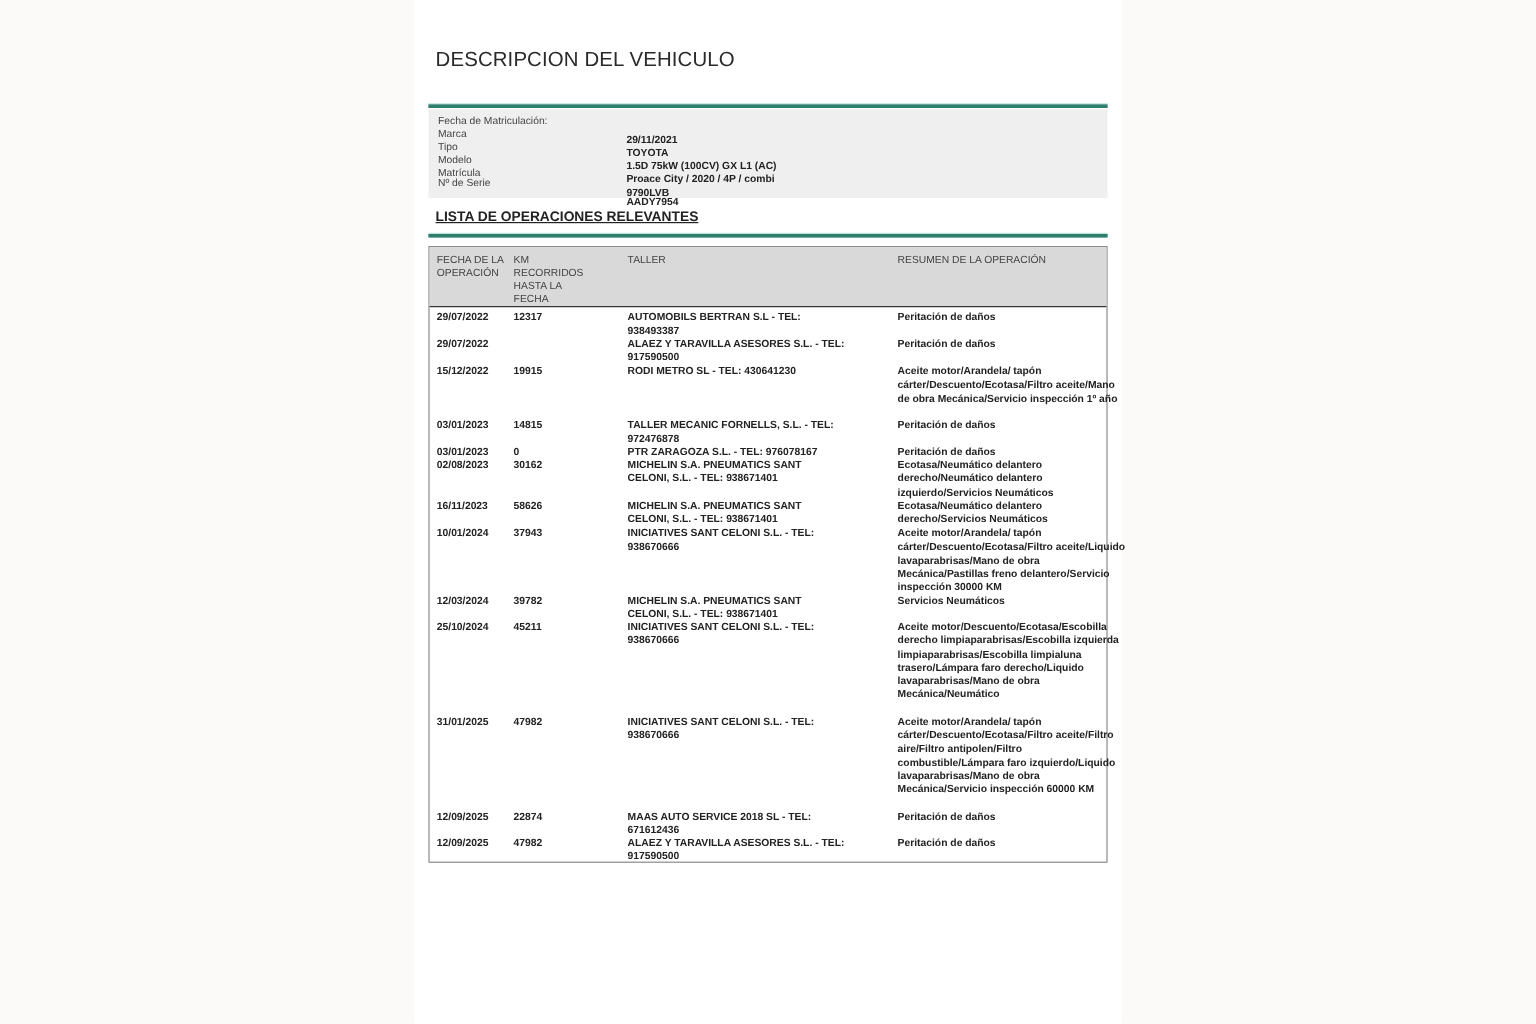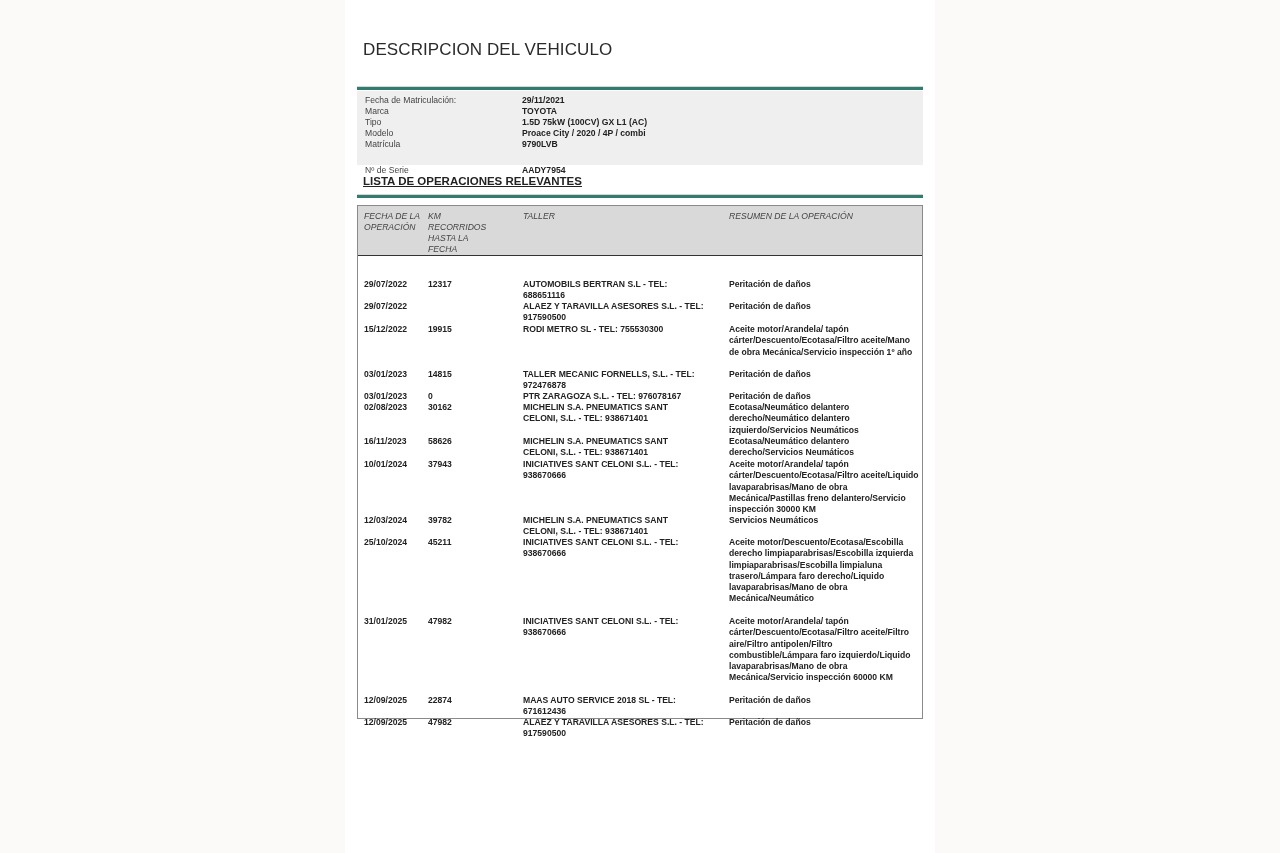--- a/index.html
+++ b/index.html
@@ -26,47 +26,47 @@
     .rule2 { top: 195px; }
     .vehicle-box {
       position: absolute; left: 357px; top: 91px; width: 566px; height: 74px;
       background: #efefef;
     }
     .vrow {
       position: absolute; left: 365px; font-size: 8.6px; line-height: 11.3px;
       display: flex;
     }
     .vlabel { width: 157px; color: #444; }
-    .vvalue { font-weight: bold; color: #222; }
+    .vvalue { font-weight: bold; color: #222; margin-top: 16px; }
     .ops-title {
       position: absolute; left: 363px; top: 175px;
       font-size: 11.5px; font-weight: bold; text-decoration: underline;
       color: #222;
     }
     .ops-table {
       position: absolute; left: 357px; top: 205px; width: 566px; height: 514px;
       border: 1px solid #8a8a8a;
       background: #fff;
     }
     .thead {
       position: absolute; left: 0; top: 0; width: 564px; height: 50px;
       background: #d9d9d9;
       border-bottom: 1.5px solid #333;
-      font-size: 8.6px; line-height: 11px; color: #444; font-style: italic;
+      font-size: 8.6px; line-height: 11px; color: #444;
     }
     .th { position: absolute; top: 5px; }
     .c1 { left: 6px; width: 72px; }
     .c2 { left: 70px; width: 80px; }
     .c3 { left: 165px; width: 200px; }
-    .c4 { left: 371px; width: 190px; }
+    .c4 { left: 390px; width: 190px; }
     .trow {
       position: absolute; left: 0; width: 564px;
       font-size: 8.6px; line-height: 11.3px; font-weight: bold; color: #222;
     }
-    .td { position: absolute; top: 0; margin-top: 20px; }
+    .td { position: absolute; top: 0; }
   </style>
 </head>
 <body>
 
 <div class="page"></div>
 
 <div class="doc-title">DESCRIPCION DEL VEHICULO</div>
 
 <div class="teal-rule rule1"></div>
 
@@ -84,53 +84,53 @@
   <span class="vvalue">1.5D 75kW (100CV) GX L1 (AC)</span>
 </div>
 <div class="vrow" style="top:128px">
   <span class="vlabel">Modelo</span>
   <span class="vvalue">Proace City / 2020 / 4P / combi</span>
 </div>
 <div class="vrow" style="top:139px">
   <span class="vlabel">Matrícula</span>
   <span class="vvalue">9790LVB</span>
 </div>
-<div class="vrow" style="top:165px">
+<div class="vrow" style="top:147px">
   <span class="vlabel">Nº de Serie</span>
   <span class="vvalue">AADY7954</span>
 </div>
 
 <div class="ops-title">LISTA DE OPERACIONES RELEVANTES</div>
 
 <div class="teal-rule rule2"></div>
 
 <div class="ops-table">
   <div class="thead">
     <div class="th c1">FECHA DE LA OPERACIÓN</div>
     <div class="th c2" style="width:70px">KM RECORRIDOS HASTA LA FECHA</div>
     <div class="th c3">TALLER</div>
     <div class="th c4">RESUMEN DE LA OPERACIÓN</div>
   </div>
 
   <div class="trow" style="top:53px">
     <div class="td c1">29/07/2022</div>
     <div class="td c2">12317</div>
-    <div class="td c3" style="width:185px">AUTOMOBILS BERTRAN S.L - TEL: 688651116</div>
+    <div class="td c3" style="width:185px">AUTOMOBILS BERTRAN S.L - TEL: 938493387</div>
     <div class="td c4">Peritación de daños</div>
   </div>
   <div class="trow" style="top:75px">
     <div class="td c1">29/07/2022</div>
     <div class="td c2"></div>
     <div class="td c3" style="width:185px">ALAEZ Y TARAVILLA ASESORES S.L. - TEL: 917590500</div>
     <div class="td c4">Peritación de daños</div>
   </div>
   <div class="trow" style="top:98px">
     <div class="td c1">15/12/2022</div>
     <div class="td c2">19915</div>
-    <div class="td c3" style="width:200px">RODI METRO SL - TEL: 755530300</div>
+    <div class="td c3" style="width:200px">RODI METRO SL - TEL: 430641230</div>
     <div class="td c4" style="width:185px">Aceite motor/Arandela/ tapón cárter/Descuento/Ecotasa/Filtro aceite/Mano de obra Mecánica/Servicio inspección 1º año</div>
   </div>
   <div class="trow" style="top:143px">
     <div class="td c1">03/01/2023</div>
     <div class="td c2">14815</div>
     <div class="td c3" style="width:195px">TALLER MECANIC FORNELLS, S.L. - TEL: 972476878</div>
     <div class="td c4">Peritación de daños</div>
   </div>
   <div class="trow" style="top:165px">
     <div class="td c1">03/01/2023</div>

